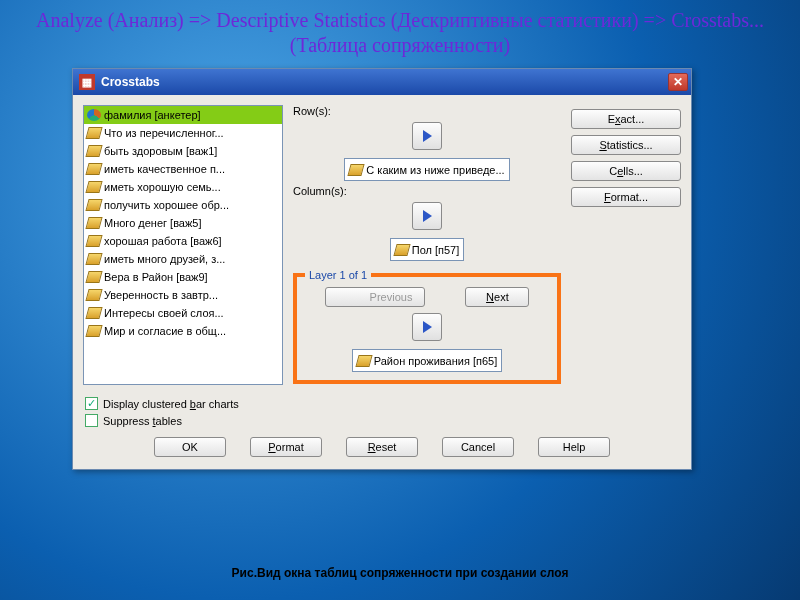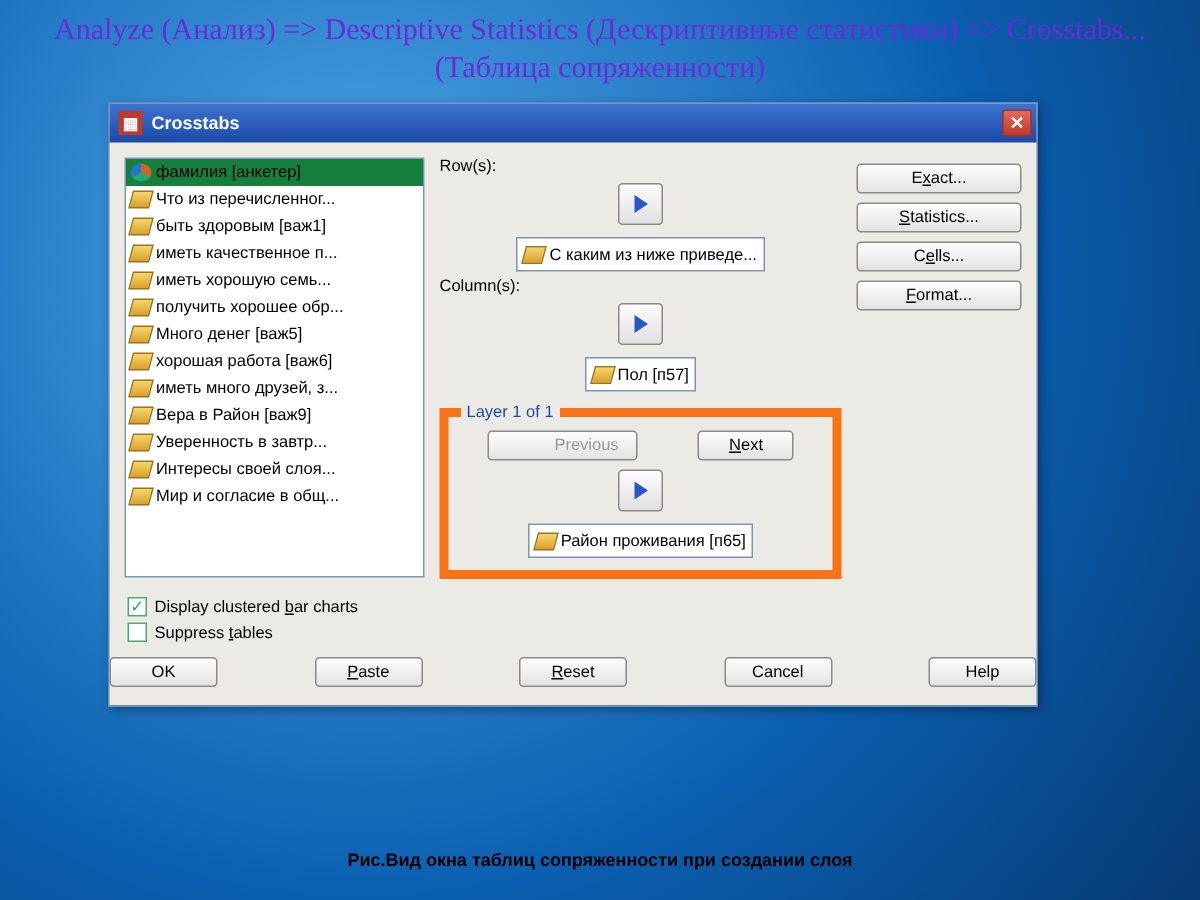--- a/index.html
+++ b/index.html
@@ -91,21 +91,21 @@
   .varlist::-webkit-scrollbar-thumb { background: #c8c8c8; border:1px solid #999;}
   .var-item {
     display: flex;
     align-items: center;
     padding: 1px 3px;
     height: 18px;
     cursor: pointer;
     white-space: nowrap;
     overflow: hidden;
   }
-  .var-item.selected { background: #15803d; }
+  .var-item.selected { background: #84cc16; }
   .ico-ruler, .ico-nominal {
     width: 14px; height: 12px; margin-right: 3px; flex-shrink:0;
   }
   .ico-ruler {
     background: linear-gradient(#f6d66b,#d9a12b);
     border: 1px solid #9a7518;
     transform: skewX(-15deg);
   }
   .ico-nominal {
     border-radius: 50%;
@@ -131,21 +131,21 @@
   .target-box {
     flex:1;
     height: 48px;
     background:#fff;
     border: 1px solid #7a94b5;
     padding: 2px;
   }
   .target-box.small { height:52px; }
   .target-item { display:flex; align-items:center; height:17px; padding:0 2px; }
   fieldset.layer {
-    border:6px solid #f97316;
+    border:4px solid #f97316;
     padding: 6px 8px 8px;
     margin-top:4px;
   }
   fieldset.layer legend { color:#1b49a8; padding:0 4px; font-size:11px; }
   .layer-nav { display:flex; gap:40px; margin-bottom:6px; justify-content:center; }
   .btn {
     background: linear-gradient(#fdfdfd,#e3e3e3);
     border: 1px solid #8a8a8a;
     border-radius: 3px;
     padding: 3px 12px;
@@ -156,21 +156,21 @@
   }
   .btn.disabled { color:#999; cursor:default;padding-left:44px; }
   .col-right { width:110px; display:flex; flex-direction:column; gap:6px; padding-top:4px; }
   .col-right .btn { width:100%; }
   .checks { padding: 4px 12px 2px; display:flex; flex-direction:column; gap:4px; }
   .chk-row { display:flex; align-items:center; gap:5px; font-size:11px; }
   .chk {
     width:13px; height:13px; border:1px solid #4a6; background:#fff; display:inline-flex; align-items:center; justify-content:center; font-size:11px; color:#1a7; cursor:pointer;
   }
   .footer {
-    display:flex; gap:24px; justify-content:space-between; padding:8px 0 12px;
+    display:flex; gap:24px; justify-content:center; padding:8px 0 12px;
   }
   .footer .btn { min-width:72px; }
   .u { text-decoration: underline; }
 </style>
 </head>
 <body>
 
 <div class="slide-title">Analyze (Анализ) =&gt; Descriptive Statistics (Дескриптивные статистики) =&gt; Crosstabs... (Таблица сопряженности)</div>
 
 <div class="dialog">
@@ -300,20 +300,20 @@
       <span>Display clustered <span class="u">b</span>ar charts</span>
     </label>
     <label class="chk-row">
       <span class="chk" id="chk2"></span>
       <span>Suppress <span class="u">t</span>ables</span>
     </label>
   </div>
 
   <div class="footer">
     <div class="btn">OK</div>
-    <div class="btn"><span class="u">P</span><span id="paste-rest">aste</span></div>
+    <div class="btn"><span class="u">P</span><span id="paste-rest">ormat</span></div>
     <div class="btn"><span class="u">R</span><span id="reset-rest">eset</span></div>
     <div class="btn">Cancel</div>
     <div class="btn">Help</div>
   </div>
 </div>
 
 <div class="slide-caption" style="position:absolute; bottom:20px; width:100%;">Рис.Вид окна таблиц сопряженности при создании слоя</div>
 
 </body></html>

